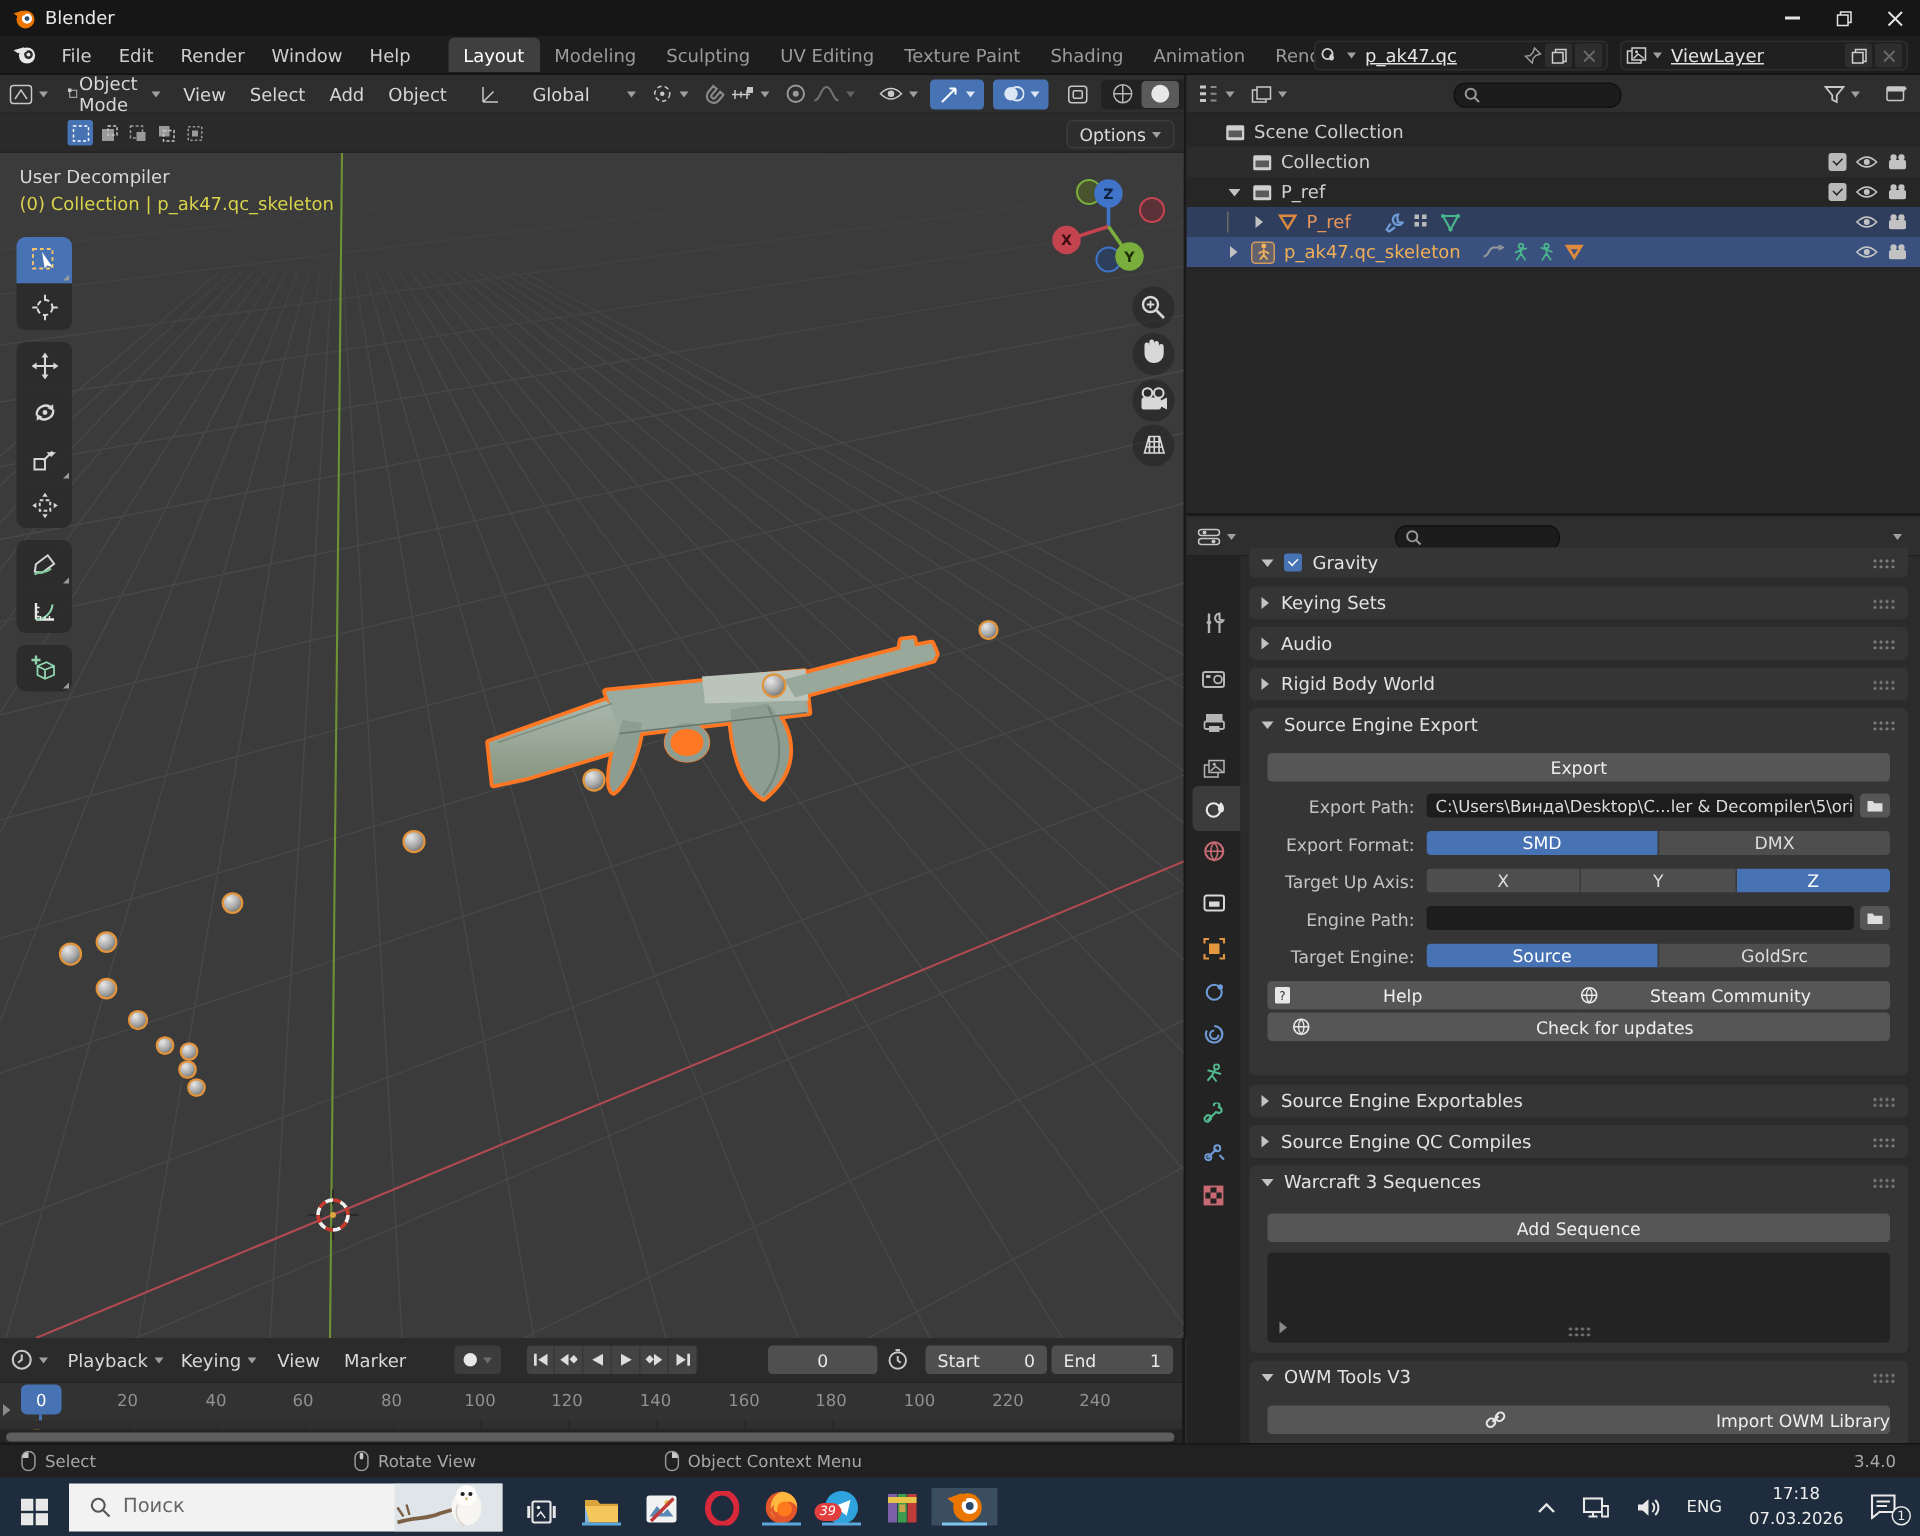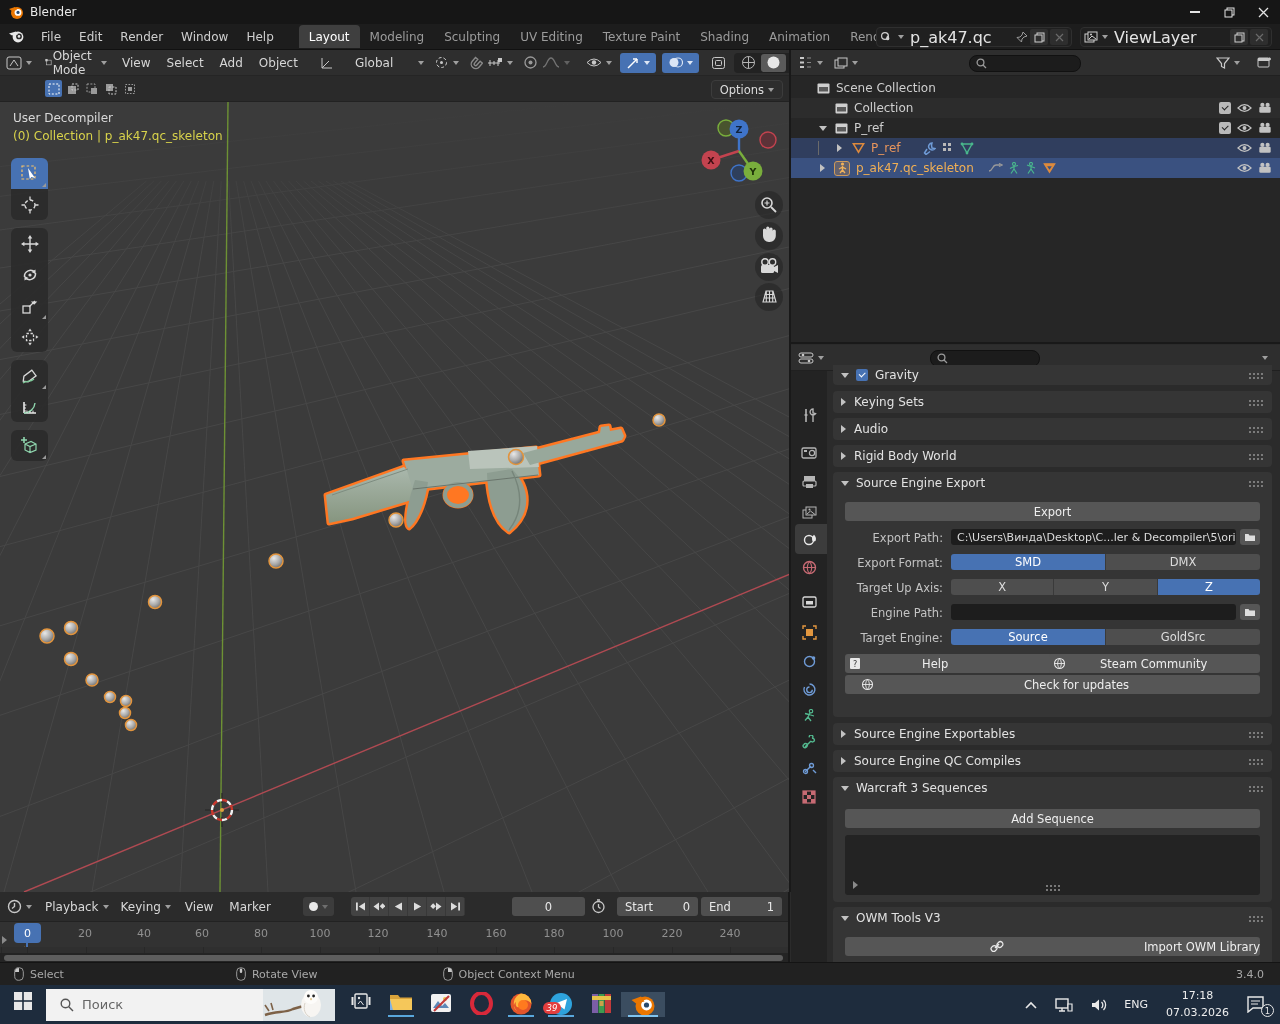--- a/index.html
+++ b/index.html
@@ -15,21 +15,21 @@
   .grip{width:16px;height:7px;background-image:radial-gradient(#8d8d8d 1px,transparent 1.1px);background-size:4px 4px;opacity:.8;}
   
   .titlebar{position:absolute;left:0;top:0;width:1280px;height:24px;background:#161616;display:flex;align-items:center;color:#e9e9e9;}
   .winbtn{width:34px;height:24px;display:flex;align-items:center;justify-content:center;}
   
   .menubar{position:absolute;left:0;top:24px;width:1280px;height:26px;background:#1d1d1d;display:flex;align-items:center;color:#cfcfcf;border-bottom:1px solid #111;}
   .menu-item{padding:4px 9px;font-size:12px;}
   .ws-tab{padding:4px 10px;font-size:12px;color:#9b9b9b;}
   .ws-tab.active{background:#3f3f3f;color:#fff;border-radius:4px 4px 0 0;padding-top:5px;}
   .id-block{display:flex;align-items:center;background:#202020;border:1px solid #2f2f2f;border-radius:4px;height:20px;padding:0 3px;}
-  .id-block .name{font-size:16px;color:#e4e4e4;padding:0 6px;}
+  .id-block .name{font-size:12px;color:#e4e4e4;padding:0 6px;text-decoration:underline;}
   .mini-btn{width:18px;height:16px;display:flex;align-items:center;justify-content:center;background:#2e2e2e;border-radius:2px;margin-left:2px;}
   
   .viewport{position:absolute;left:0;top:50px;width:791px;height:842px;background:#3b3b3b;overflow:hidden;border-right:2px solid #191919;}
   .vp-header{position:absolute;left:0;top:0;width:100%;height:26px;background:#2e2e2e;display:flex;align-items:center;border-bottom:1px solid #252525;}
   .vp-toolrow{position:absolute;left:0;top:26px;width:100%;height:26px;background:#2a2a2a;border-bottom:1px solid #222;}
   .vp-menu{padding:4px 8px;color:#d6d6d6;}
   .hdr-chip{display:flex;align-items:center;height:20px;padding:0 6px;border-radius:3px;}
   .hdr-chip.on{background:#4772b3;}
   .selmode{width:17px;height:17px;border-radius:2px;margin-right:2px;display:flex;align-items:center;justify-content:center;}
   .options-btn{position:absolute;right:6px;top:4px;height:19px;background:#2e2e2ee0;border:1px solid #3c3c3c;border-radius:4px;display:flex;align-items:center;padding:0 8px;color:#ddd;font-size:11.5px;}
@@ -73,21 +73,21 @@
   .tick{position:absolute;top:5px;transform:translateX(-50%);color:#909090;font-size:11px;}
   .tl-channel{position:absolute;left:0;top:55px;width:100%;height:6px;background:#2f2f2f;background-image:repeating-linear-gradient(90deg,#282828 0 1px,transparent 1px 58.6px);background-position-x:27px;}
   .tl-scroll{position:absolute;left:0;top:61px;width:100%;height:9px;background:#242424;}
   .tl-chip{height:19px;background:#4f4f4f;border-radius:3px;display:flex;align-items:center;justify-content:center;font-size:11.5px;color:#e8e8e8;}
   .transport{display:flex;height:19px;border-radius:3px;overflow:hidden;}
   .transport>div{width:19px;height:19px;background:#434343;display:flex;align-items:center;justify-content:center;border-right:1px solid #383838;}
   
   .statusbar{position:absolute;left:0;top:962px;width:1280px;height:23px;background:#212121;border-top:1px solid #141414;display:flex;align-items:center;color:#a8a8a8;font-size:11px;}
   
   .taskbar{position:absolute;left:0;top:985px;width:1280px;height:39px;background:#1e2c3d;display:flex;align-items:center;}
-  .tb-slot{width:40px;height:25px;display:flex;align-items:flex-start;justify-content:center;position:relative;font-style:italic;}
+  .tb-slot{width:40px;height:25px;display:flex;align-items:flex-end;justify-content:center;position:relative;font-style:italic;}
   .tb-underline{position:absolute;left:7px;right:7px;bottom:0;height:2.5px;background:#59a7dc;}
   .tb-slot.active{background:#3b4d60;}
   .tray{margin-left:auto;display:flex;align-items:center;color:#eee;font-size:11px;}
   .search{width:289px;height:32px;background:#f2f2f2;display:flex;align-items:center;color:#666;position:relative;overflow:hidden;}
   svg{display:block;}
   .seg .lbl{pointer-events:none;}
 </style>
 </head>
 <body>
 

